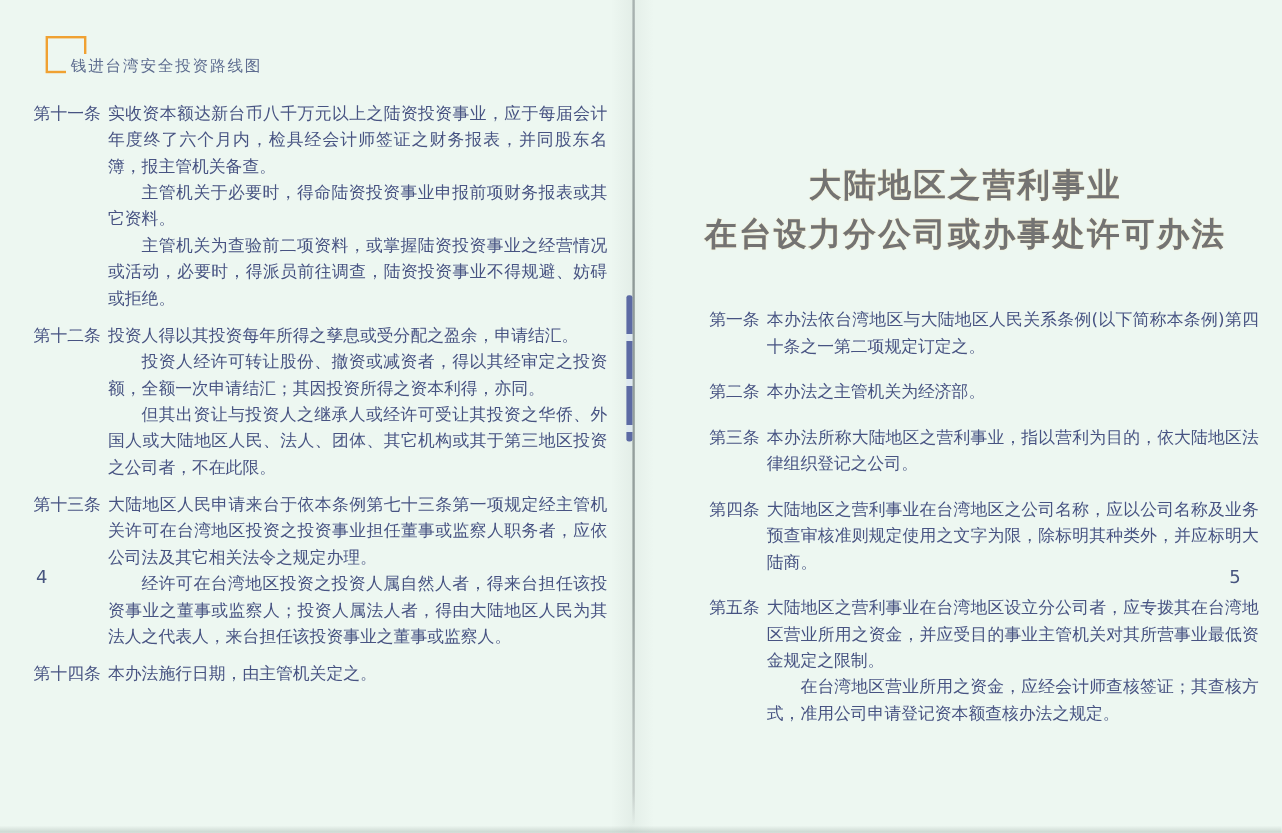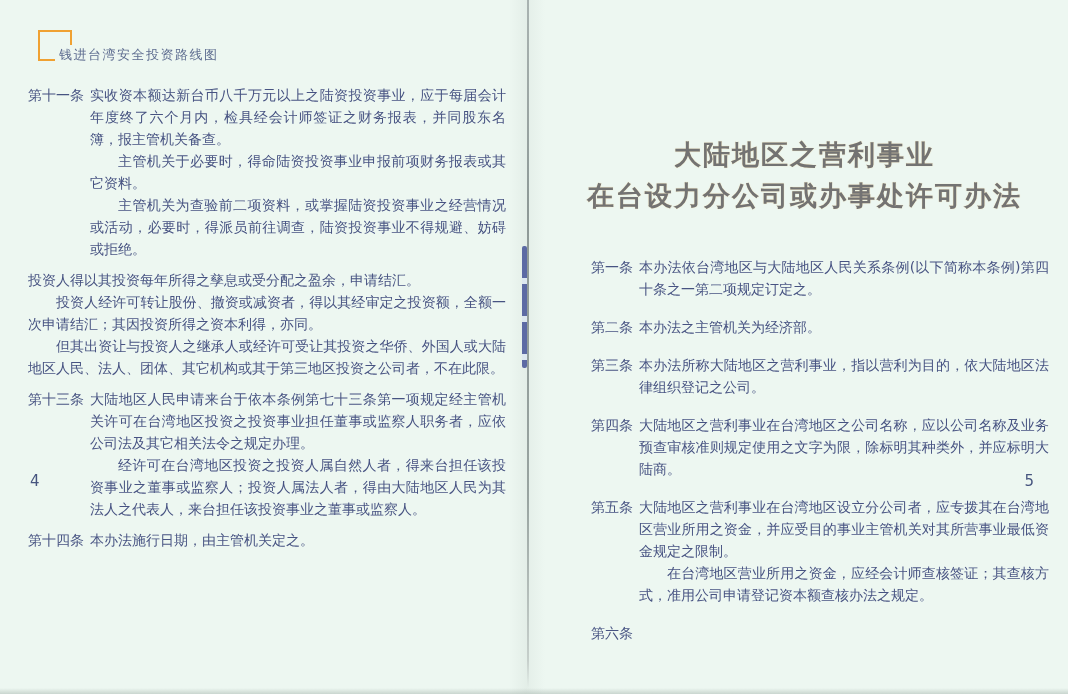--- a/index.html
+++ b/index.html
@@ -87,20 +87,21 @@
     <div class="article">
       <div class="label">第十一条</div>
       <div class="body">
         <p class="para">实收资本额达新台币八千万元以上之陆资投资事业，应于每届会计年度终了六个月内，检具经会计师签证之财务报表，并同股东名簿，报主管机关备查。</p>
         <p class="para indent">主管机关于必要时，得命陆资投资事业申报前项财务报表或其它资料。</p>
         <p class="para indent">主管机关为查验前二项资料，或掌握陆资投资事业之经营情况或活动，必要时，得派员前往调查，陆资投资事业不得规避、妨碍或拒绝。</p>
       </div>
     </div>
 
     <div class="article">
+      <div class="label">第十二条</div>
       <div class="body">
         <p class="para">投资人得以其投资每年所得之孳息或受分配之盈余，申请结汇。</p>
         <p class="para indent">投资人经许可转让股份、撤资或减资者，得以其经审定之投资额，全额一次申请结汇；其因投资所得之资本利得，亦同。</p>
         <p class="para indent">但其出资让与投资人之继承人或经许可受让其投资之华侨、外国人或大陆地区人民、法人、团体、其它机构或其于第三地区投资之公司者，不在此限。</p>
       </div>
     </div>
 
     <div class="article">
       <div class="label">第十三条</div>
       <div class="body">
@@ -160,21 +161,20 @@
 
     <div class="article">
       <div class="label">第五条</div>
       <div class="body">
         <p class="para">大陆地区之营利事业在台湾地区设立分公司者，应专拨其在台湾地区营业所用之资金，并应受目的事业主管机关对其所营事业最低资金规定之限制。</p>
         <p class="para indent">在台湾地区营业所用之资金，应经会计师查核签证；其查核方式，准用公司申请登记资本额查核办法之规定。</p>
       </div>
     </div>
 
     <div class="article">
-      <div class="label">第六条</div>
     </div>
 
   </div>
 
   <div class="page-num page-num-right">5</div>
 </div>
 
 <div class="spine-shade"></div>
 <div class="spine"></div>
 <div class="binding-thread"></div>

